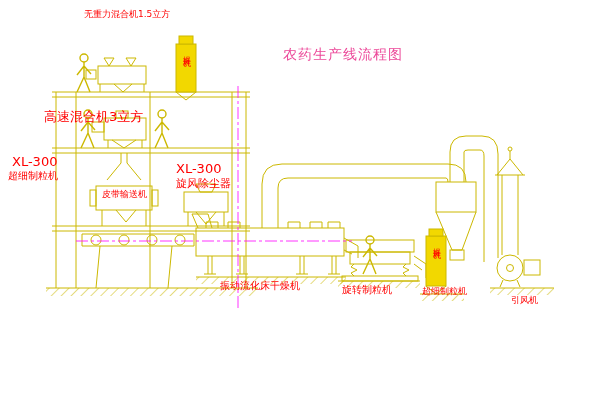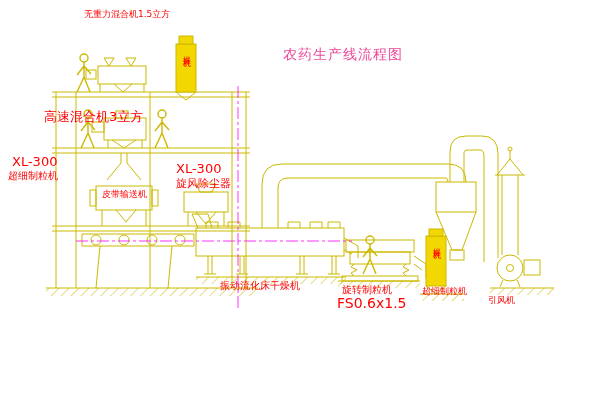--- a/index.html
+++ b/index.html
@@ -184,21 +184,20 @@
   <div class="lbl" style="left:8px;top:171px;font-size:10px">超细制粒机</div>
 
   <div class="lbl" style="left:176px;top:162px;font-size:13px">XL-300</div>
   <div class="lbl" style="left:176px;top:178px;font-size:11px">旋风除尘器</div>
 
   <div class="lbl" style="left:102px;top:190px;font-size:9px">皮带输送机</div>
 
   <div class="lbl" style="left:220px;top:281px;font-size:10px">振动流化床干燥机</div>
 
   <div class="lbl" style="left:342px;top:285px;font-size:10px">旋转制粒机</div>
-  <div class="lbl" style="left:337px;top:296px;font-size:14px">FS0.6x1.5</div>
 
   <div class="lbl" style="left:422px;top:287px;font-size:9px">超细制粒机</div>
-  <div class="lbl" style="left:488px;top:296px;font-size:9px">引风机</div>
+  <div class="lbl" style="left:511px;top:296px;font-size:9px">引风机</div>
 
   <div class="vlbl" style="left:182px;top:50px;height:40px">提升机</div>
   <div class="vlbl" style="left:432px;top:242px;height:40px">提升机</div>
 
 </div>
 
 </body></html>

